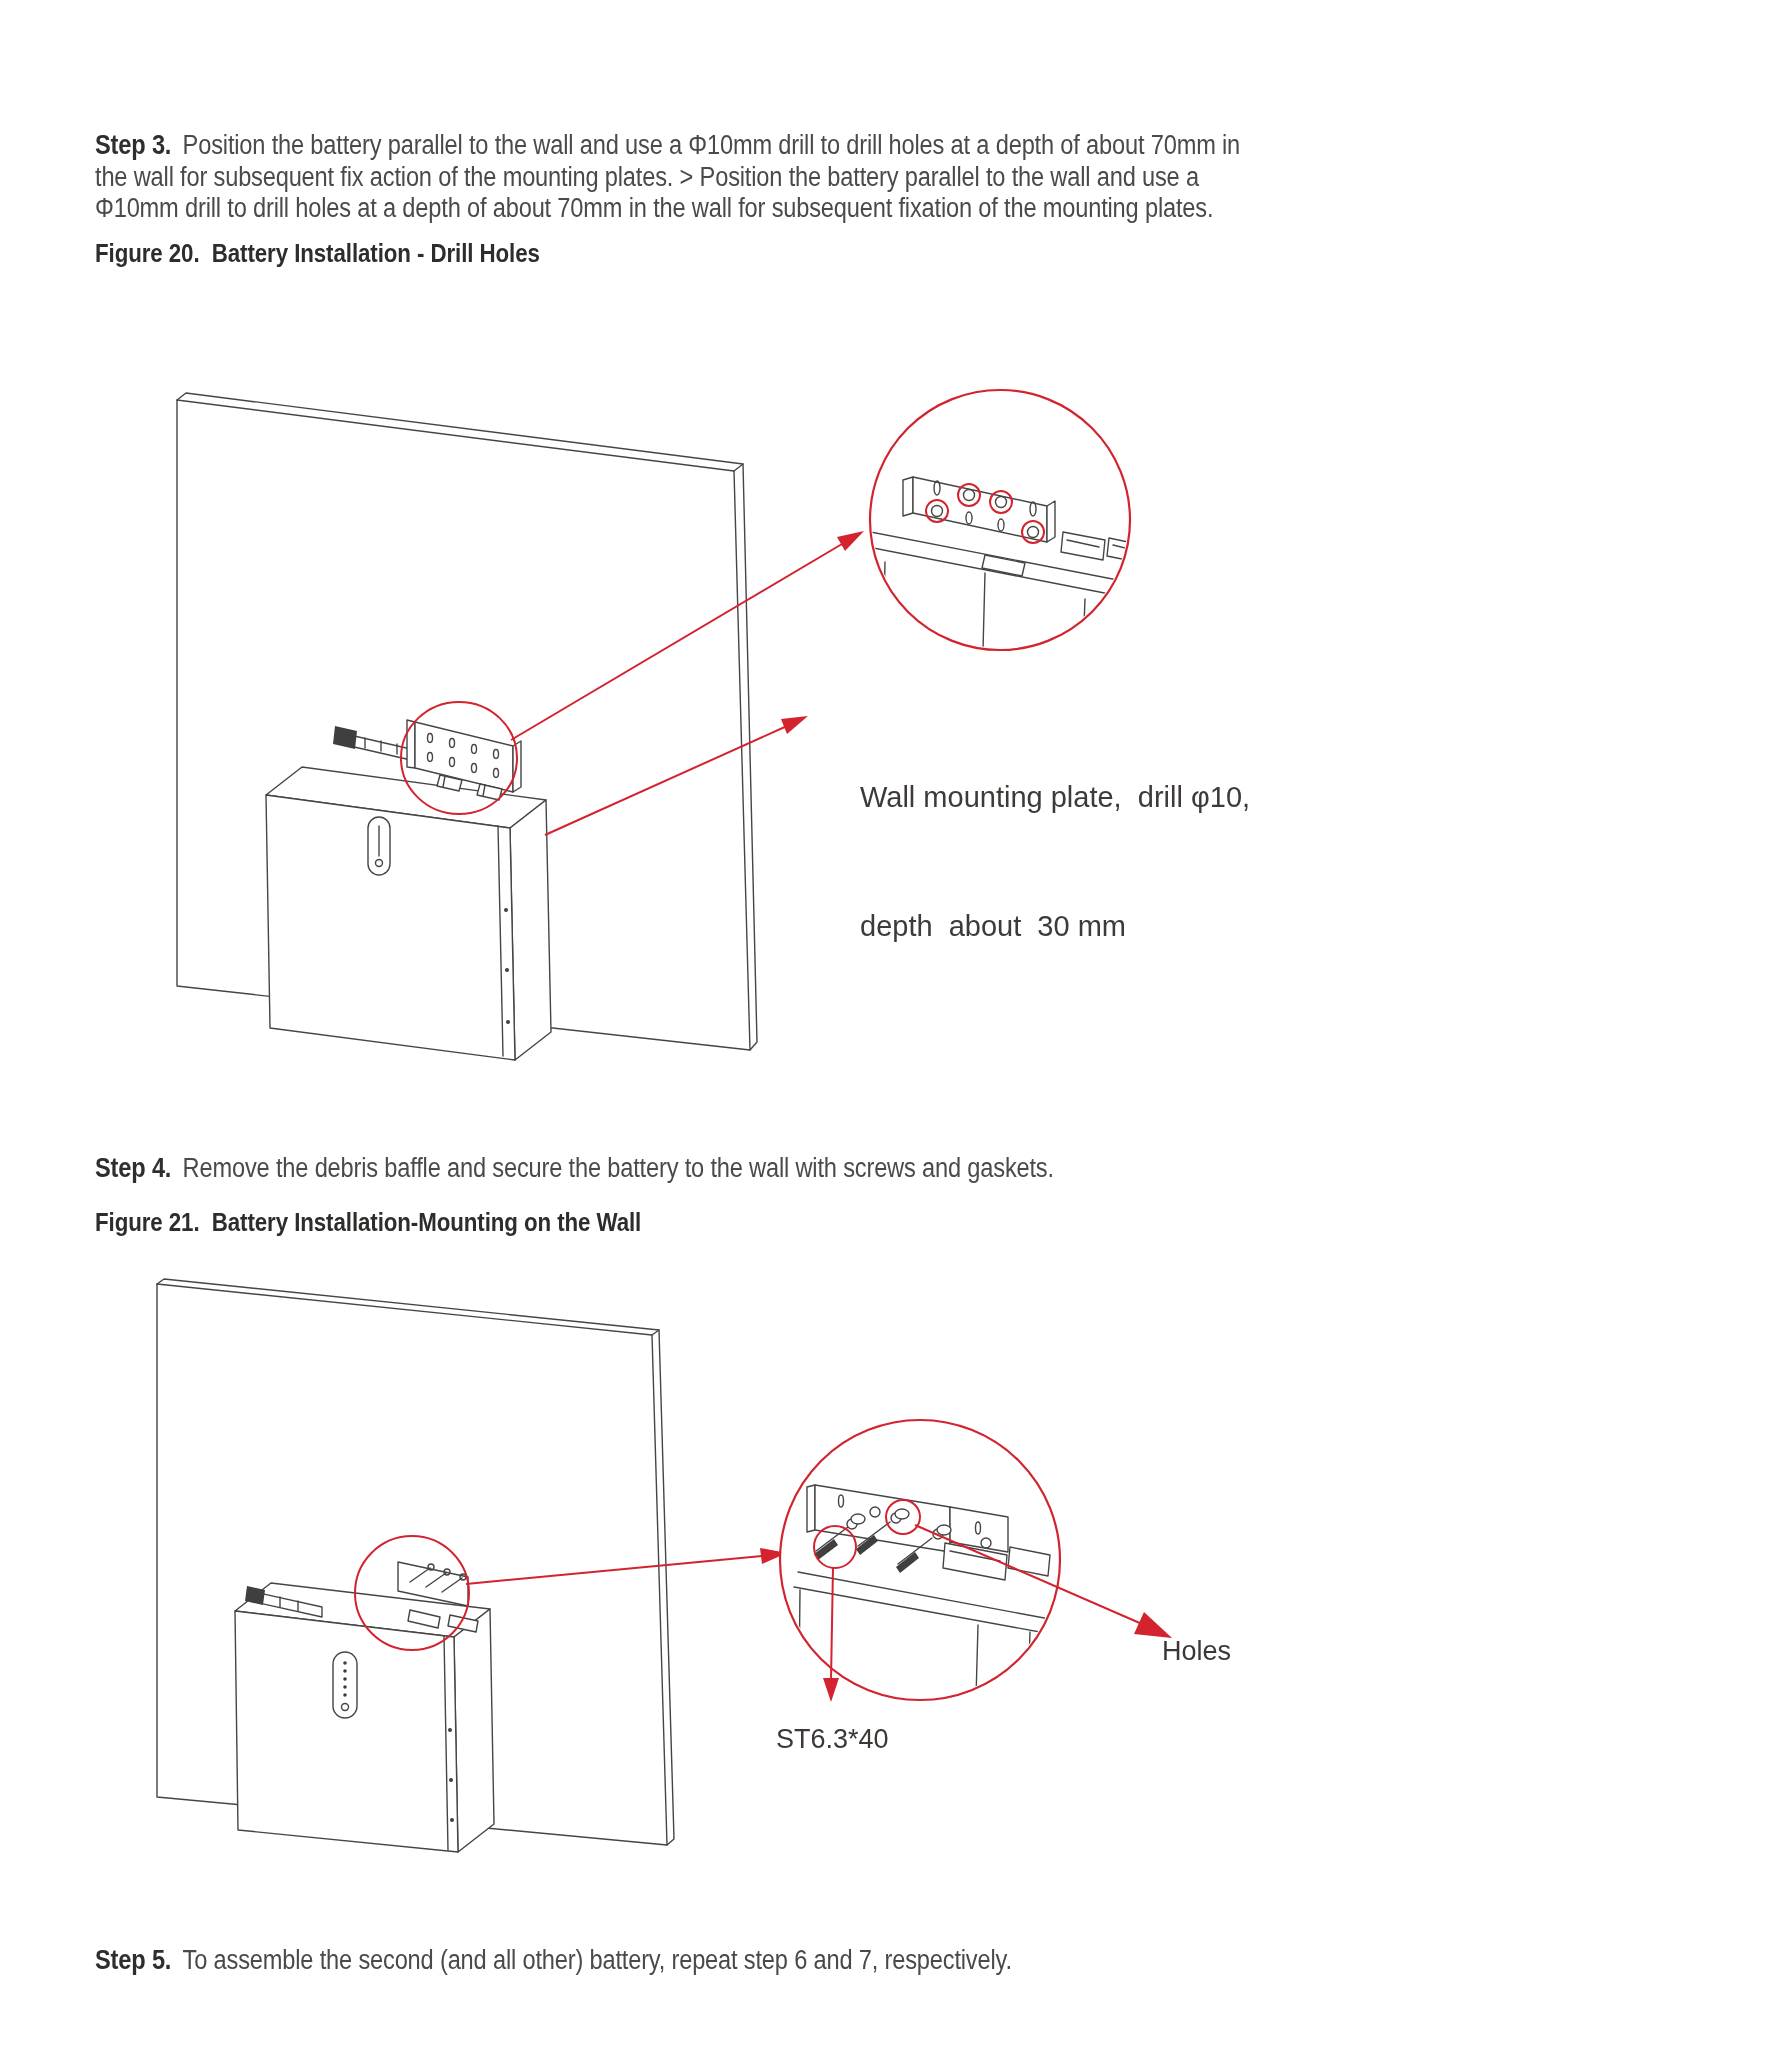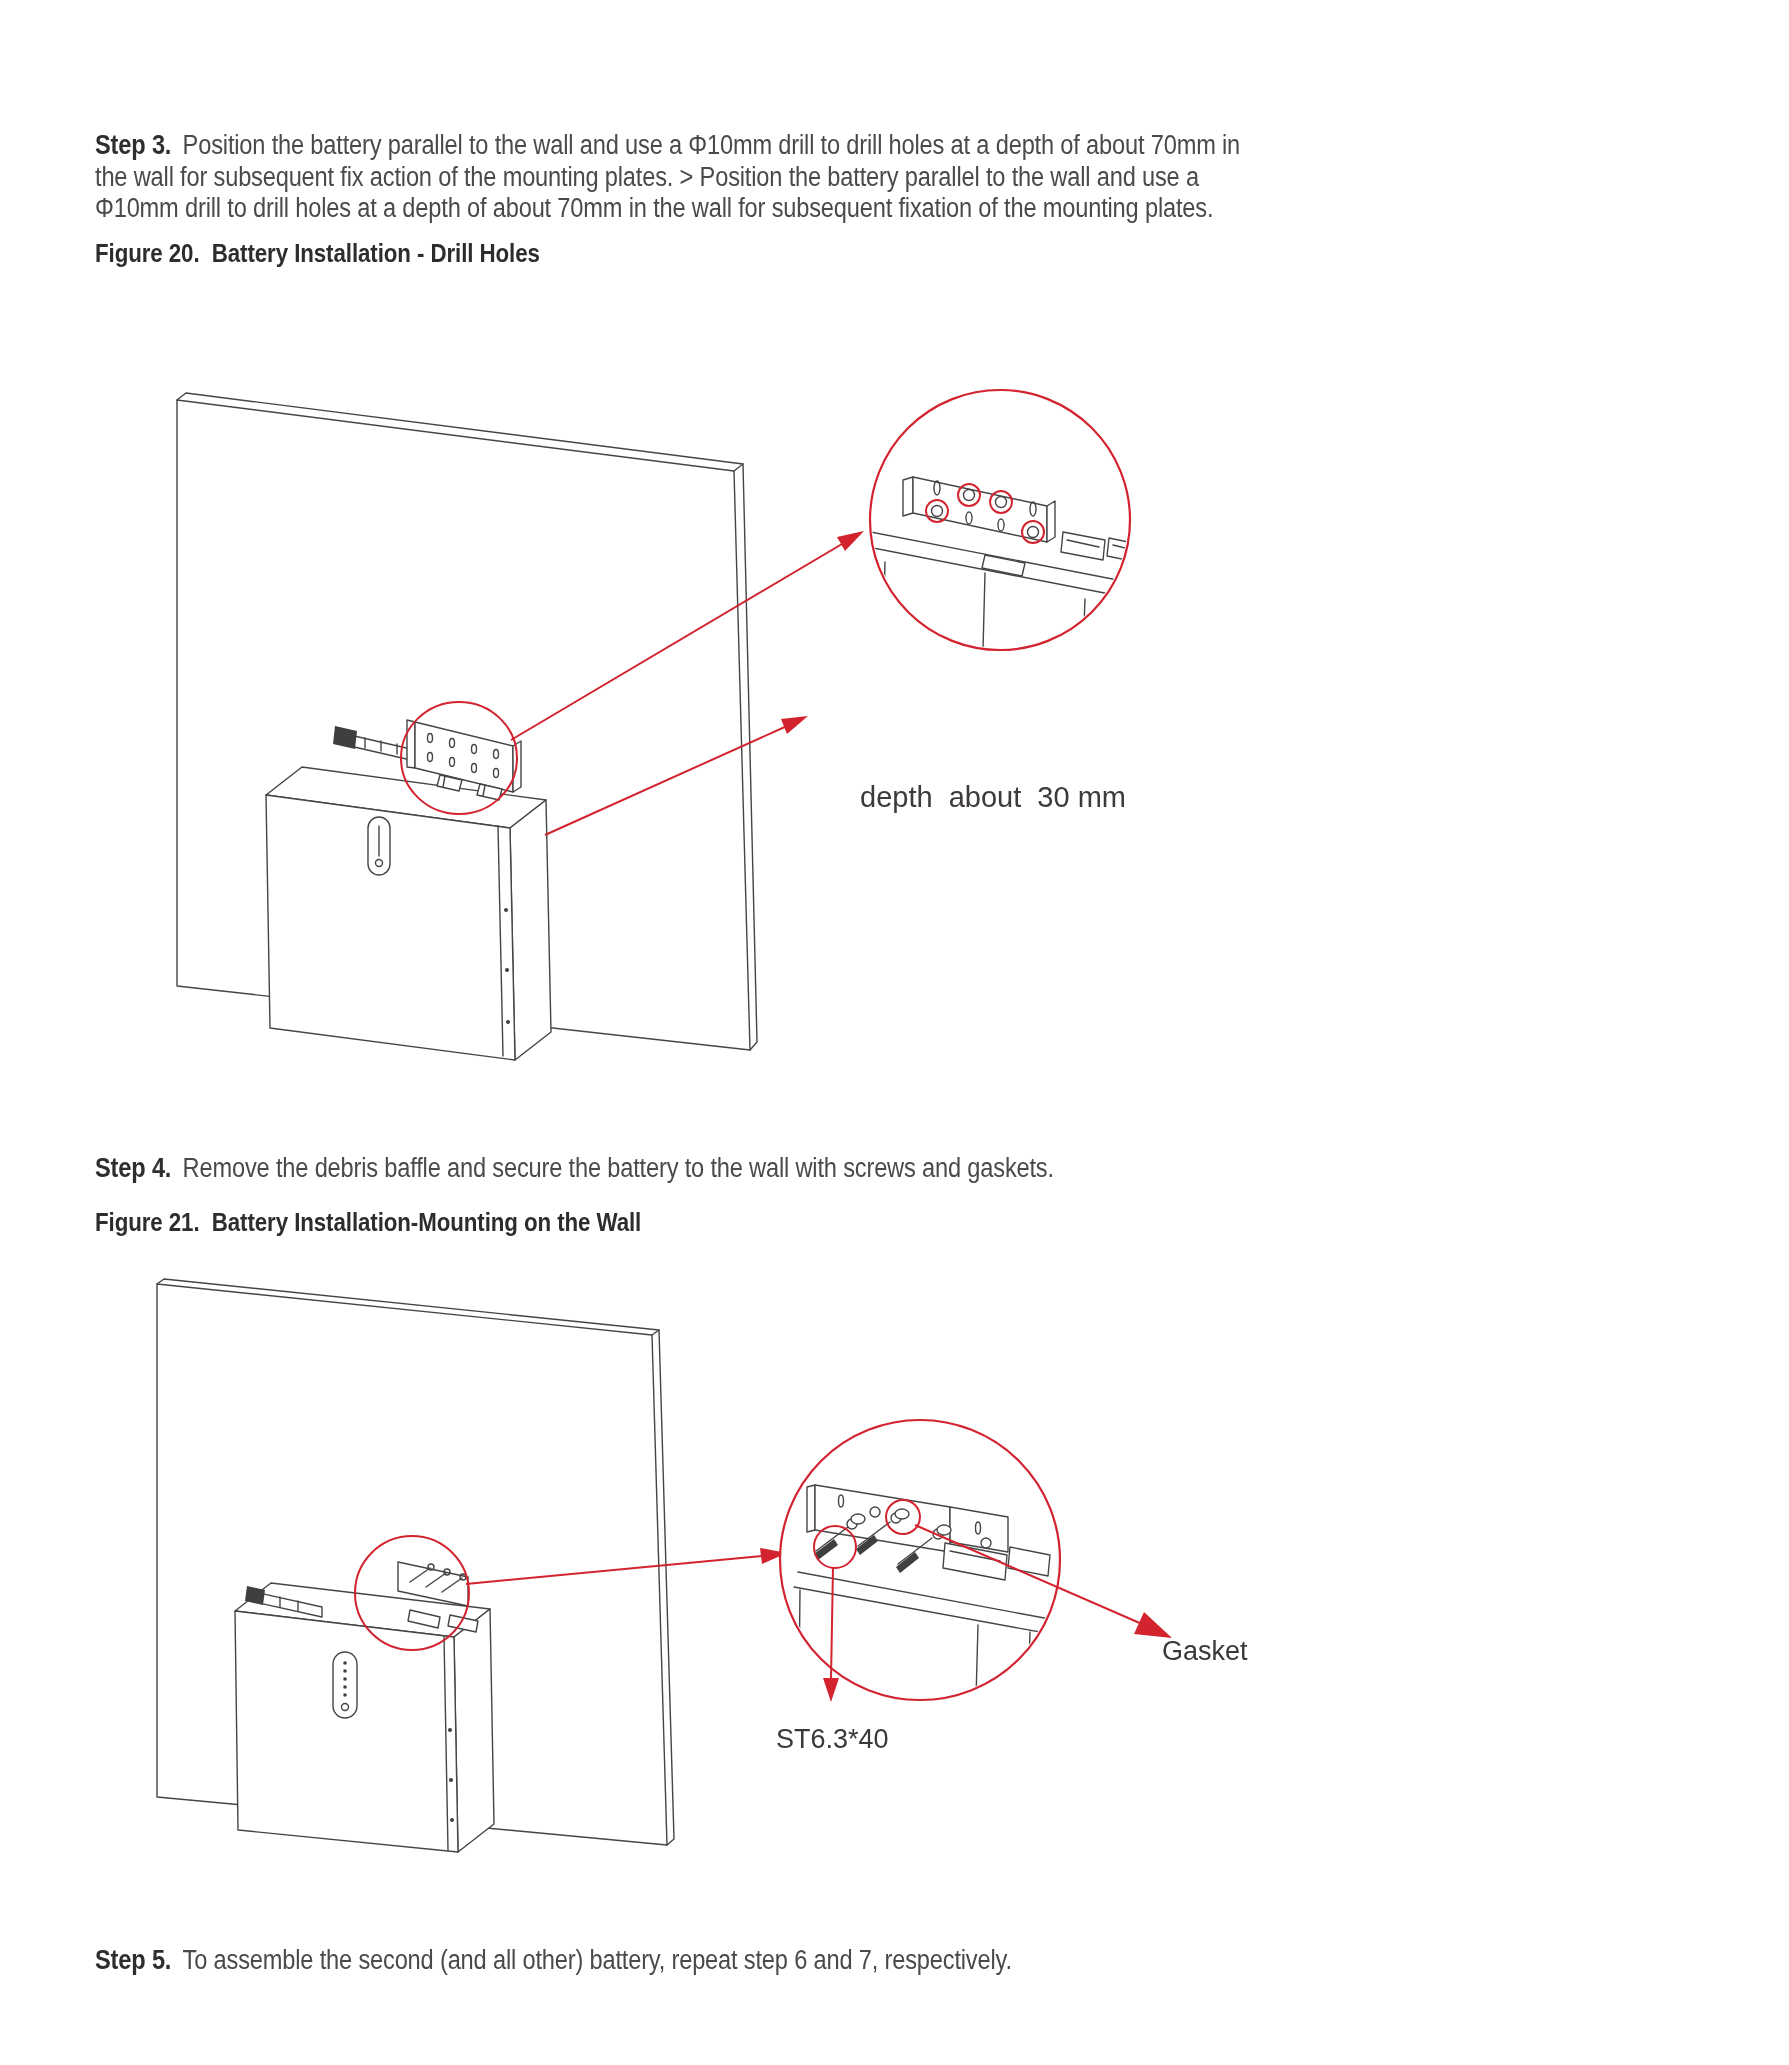--- a/index.html
+++ b/index.html
@@ -138,20 +138,21 @@
       </g>
     </g>
 
     <g>
       <line class="red" x1="460" y1="565" x2="702" y2="456"></line>
       <polygon class="redf" points="723,446 702,464 696,449"></polygon>
     </g>
   </svg>
 
   <div class="abs fig-annotation" style="left:860px; top:690px;">
+    <div>Wall mounting plate,  drill φ10,</div>
     <div>depth  about  30 mm</div>
   </div>
 
   <p class="abs step condensed" style="left:95px; top:1126px;"><b>Step 4.</b><span>Remove the debris baffle and secure the battery to the wall with screws and gaskets.</span></p>
 
   <div class="abs caption condensed" style="left:95px; top:1208px;">Figure 21.  Battery Installation-Mounting on the Wall</div>
 
   <svg class="abs" style="left:100px; top:1260px;" width="1300" height="620" viewBox="0 0 1300 620">
     <defs>
       <clipPath id="clip21">
@@ -261,17 +262,17 @@
       <polygon class="redf" points="731,442 723,418 739,418"></polygon>
     </g>
 
     <g>
       <line class="red" x1="815" y1="265" x2="1042" y2="364"></line>
       <polygon class="redf" points="1072,378 1034,374 1044,352"></polygon>
     </g>
   </svg>
 
   <div class="abs fig-label" style="left:776px; top:1724px;">ST6.3*40</div>
-  <div class="abs fig-label" style="left:1162px; top:1636px;">Gasket</div>
+  <div class="abs fig-label" style="left:1162px; top:1636px;">Holes</div>
 
   <p class="abs step condensed" style="left:95px; top:1918px;"><b>Step 5.</b><span>To assemble the second (and all other) battery, repeat step 6 and 7, respectively.</span></p>
 
 </div>
 
 </body></html>

